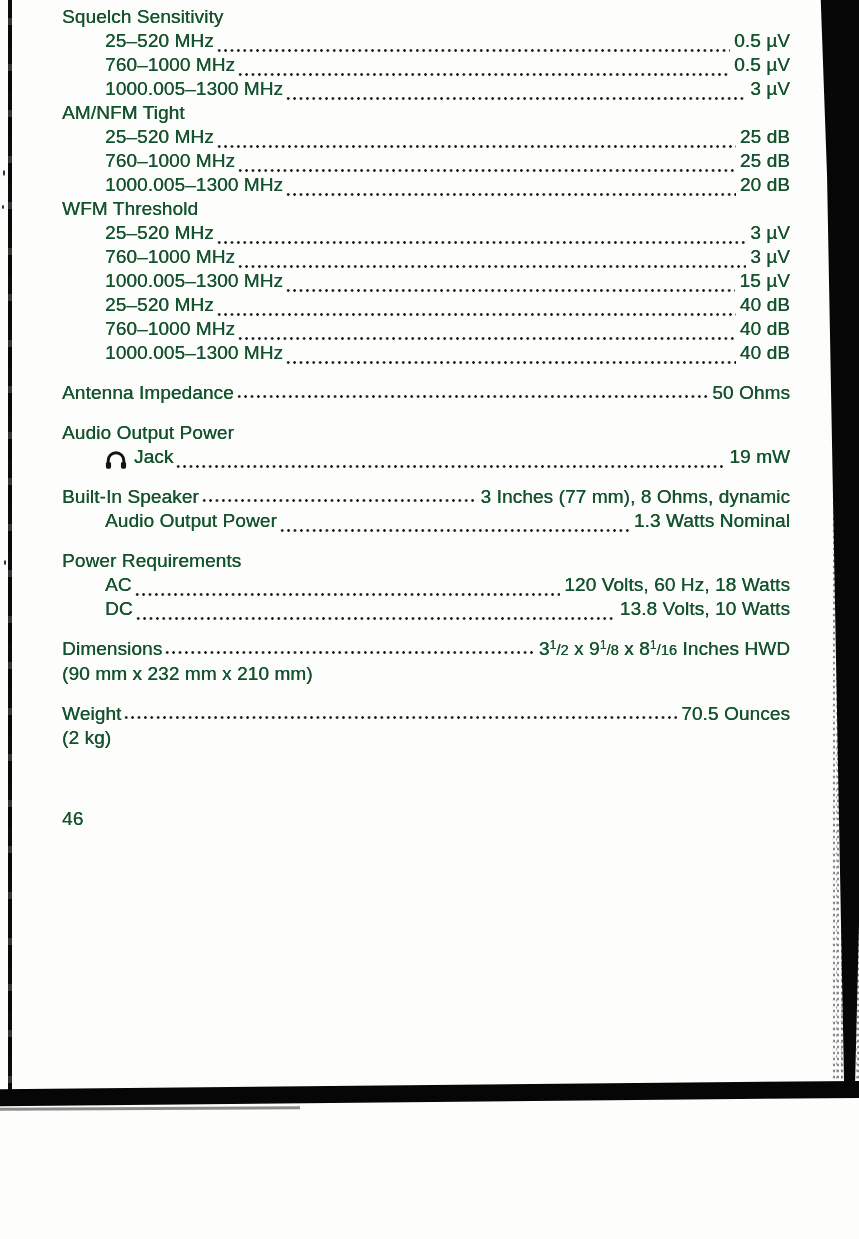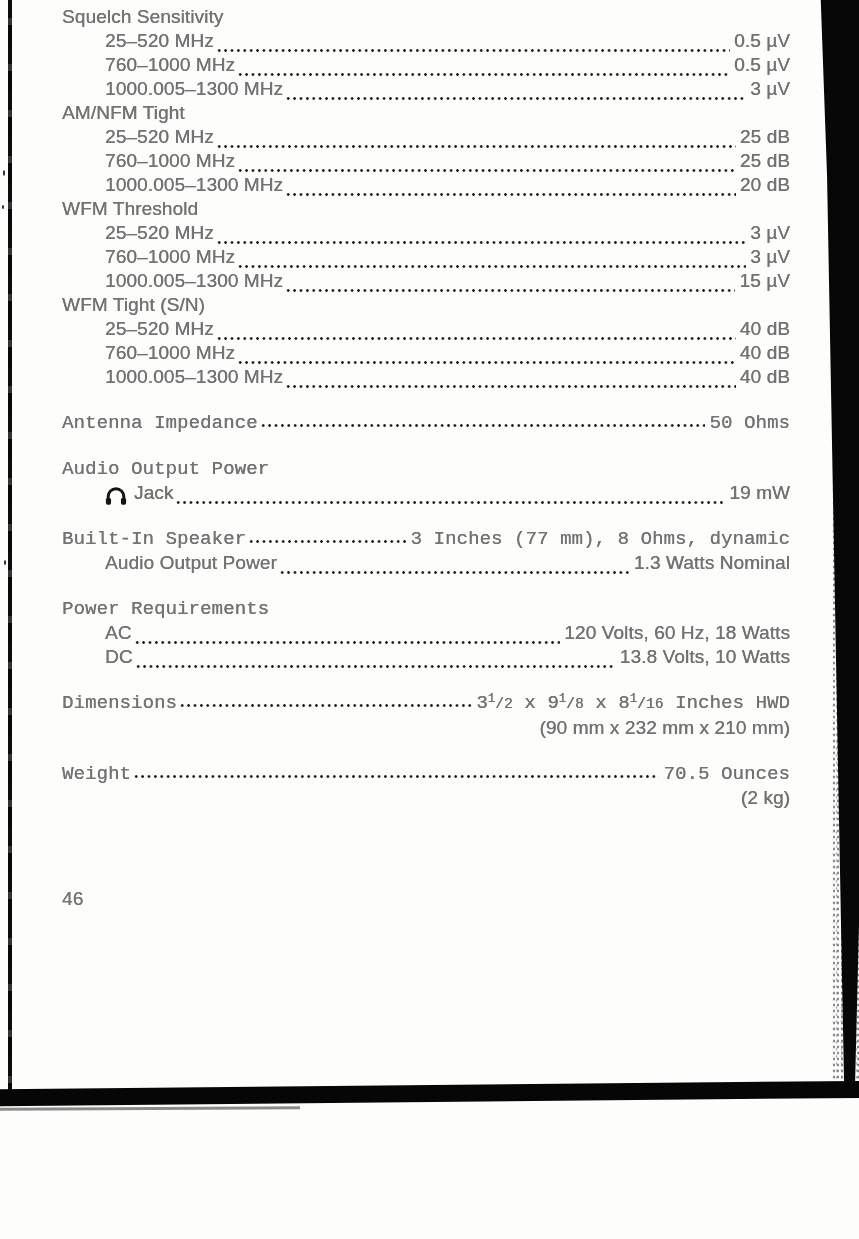--- a/index.html
+++ b/index.html
@@ -1,38 +1,38 @@
 <!DOCTYPE html>
 <html><head>
 <meta charset="utf-8">
 <style>
   html,body{margin:0;padding:0;background:#ffffff;}
   .page{
     position:relative;width:859px;height:1239px;background:#fdfdfc;overflow:hidden;
-    font-family:"Liberation Sans", sans-serif;color:#737373;
+    font-family:"Liberation Sans", sans-serif;color:#14532d;
   }
   .content{
     position:absolute;left:62px;top:5px;width:728px;
     font-size:19px;line-height:24px;
     text-shadow:0.35px 0 0 currentColor;
     letter-spacing:0.1px;
   }
   .line{display:flex;align-items:baseline;}
   .indent{padding-left:43px;align-items:flex-end;}
   .lbl{white-space:nowrap;}
   .val{white-space:nowrap;}
   .leader{
     flex:1 1 auto;min-width:12px;height:5px;margin:0 4px 0 2px;
     background-image:radial-gradient(circle, #1a1a1a 1.15px, transparent 1.5px);
     background-size:6.4px 5px;background-repeat:repeat-x;background-position:0 100%;
   }
-  .cont{justify-content:flex-end;}
-  .gap{margin-top:22px;font-family:Liberation Mono, monospace;}
+  .cont{}
+  .gap{margin-top:16px;}
   .footnote-line{display:block;}
-  .pagenum{margin-top:77px;}
+  .pagenum{margin-top:57px;}
   sup{font-size:12px;line-height:0;vertical-align:6px;text-shadow:0.25px 0 0 currentColor;}
   .den{font-size:14.5px;}
   .hp{display:inline-flex;width:23px;margin-right:6px;align-self:center;transform:translateY(3px);}
   
   .gutter-line{
     position:absolute;left:8px;top:0;width:4px;height:1094px;
     background:repeating-linear-gradient(180deg,#0c0c0c 0 18px,#343434 18px 25px,#090909 25px 46px);
   }
   .speck{position:absolute;background:#222;border-radius:50%;}
   .right-band-core{
@@ -121,23 +121,20 @@
       <span class="lbl">760–1000 MHz</span>
       <span class="leader"></span>
       <span class="val">3 µV</span>
     </div>
     <div class="line indent">
       <span class="lbl">1000.005–1300 MHz</span>
       <span class="leader"></span>
       <span class="val">15 µV</span>
     </div>
 
-    <div class="line">
-        <span>WFM Tight (S/N)</span>
-      </div>
     <div class="line indent">
       <span class="lbl">25–520 MHz</span>
       <span class="leader"></span>
       <span class="val">40 dB</span>
     </div>
     <div class="line indent">
       <span class="lbl">760–1000 MHz</span>
       <span class="leader"></span>
       <span class="val">40 dB</span>
     </div>

